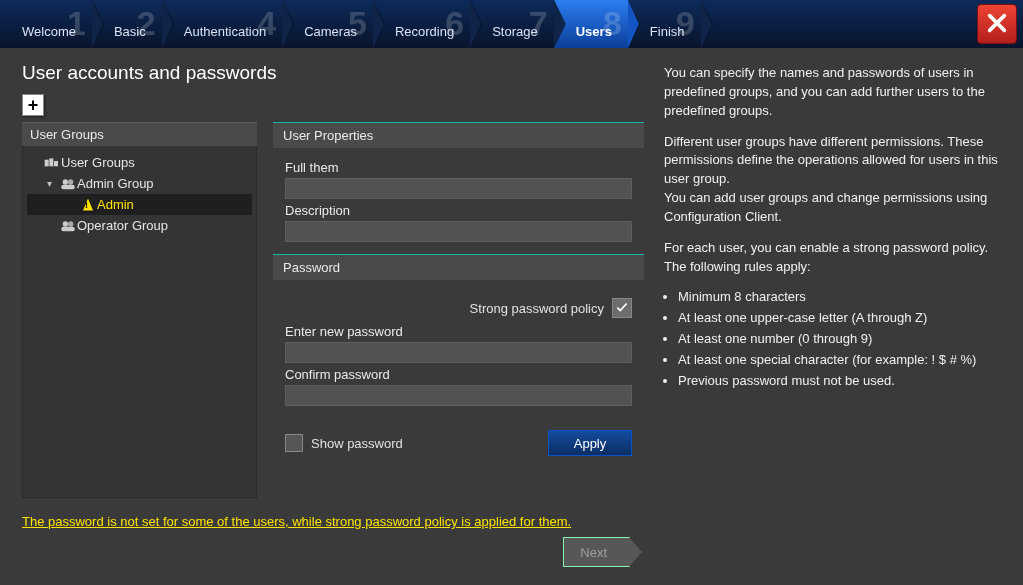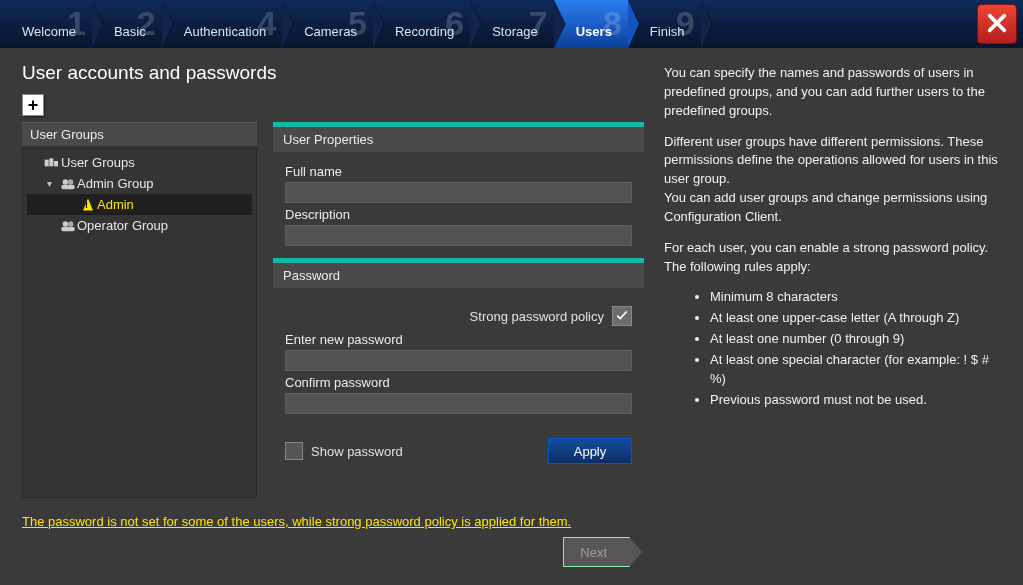--- a/index.html
+++ b/index.html
@@ -17,21 +17,21 @@
   .step.active::after { border-left-color:#1255c2; }
   .step::before { content:""; position:absolute; right:-12px; top:0; width:0; height:0; border-top:24px solid transparent; border-bottom:24px solid transparent; border-left:12px solid rgba(0,0,0,0.5); z-index:2; }
   .close-btn { margin-left:auto; width:40px; height:40px; margin:4px 6px 4px auto; background:linear-gradient(#e43,#b31e1e); border:1px solid #7a1010; border-radius:4px; display:flex; align-items:center; justify-content:center; cursor:pointer; }
   .close-btn svg { width:22px; height:22px; }
 
   
   .content { flex:1; display:flex; background:#3a3a3a; overflow:hidden; }
   .left { flex:1; display:flex; flex-direction:column; padding:14px 14px 10px 22px; }
   .right { width:365px; padding:16px 18px 10px 6px; font-size:13px; line-height:1.45; color:#f0f0f0; }
   .right p { margin-bottom:12px; }
-  .right ul { margin-left:46px; }
+  .right ul { margin-left:14px; }
   .right li { margin-bottom:2px; }
 
   .page-title { font-size:19px; color:#fff; margin-bottom:10px; }
   .add-btn { width:22px; height:22px; background:#fff; color:#000; display:flex; align-items:center; justify-content:center; font-size:18px; font-weight:bold; border:1px solid #888; cursor:pointer; box-shadow:1px 1px 2px rgba(0,0,0,.5); margin-bottom:6px; }
 
   .panels { display:flex; gap:16px; flex:1; overflow:hidden; }
   .tree-col { width:235px; display:flex; flex-direction:column; }
   .prop-col { flex:1; display:flex; flex-direction:column; }
 
   .panel-header { background:#4a4a4a; font-size:13px; color:#eaeaea; padding:4px 8px; border-top:1px solid #5b5b5b; }
@@ -41,21 +41,21 @@
   .tree-node .exp { width:12px; display:inline-block; color:#bbb; font-size:10px; }
   .tree-node .ico { width:18px; display:inline-flex; justify-content:center; }
   .tree-node.depth1 { padding-left:20px; }
   .tree-node.depth2 { padding-left:44px; }
   .tree-node.selected { background:#1f1f1f; }
   .tree-node.selected .lbl2 { color:#ffe400; }
   .warn-ico { width:10px; height:12px; background:#ffe400; clip-path:polygon(50% 0,0 100%,100% 100%); display:inline-block; margin-right:4px; position:relative; }
   .warn-ico::after { content:"!"; position:absolute; left:2px; top:1px; font-size:9px; color:#000; font-weight:bold; }
   .lbl2 { color:#e6e6e6; font-size:13px; }
 
-  .section-hdr { background:#4a4a4a; padding:5px 10px; font-size:13px; color:#eaeaea; border-top:5px solid #14b8a6; }
+  .section-hdr { background:#4a4a4a; padding:5px 10px; font-size:13px; color:#eaeaea; border-top:1px solid #14b8a6; }
   .section-body { padding:8px 12px 12px; background:#3a3a3a; }
   .field-lbl { font-size:13px; color:#eaeaea; margin:4px 0 3px; display:block; }
   .txt { width:100%; height:21px; background:#525252; border:1px solid #5e5e5e; color:#fff; padding:2px 6px; font-size:12px; }
 
   .spp-row { display:flex; justify-content:flex-end; align-items:center; gap:8px; margin:10px 0 6px; }
   .chk { width:20px; height:20px; background:#6c6c6c; border:1px solid #888; display:inline-flex; align-items:center; justify-content:center; cursor:pointer; }
   .chk svg { width:14px; height:14px; }
   .chk.small { width:18px; height:18px; background:#565656; }
 
   .apply-row { display:flex; align-items:center; margin-top:24px; }
@@ -162,21 +162,21 @@
                 </svg>
             </span>
             <span class="lbl2">Operator Group</span>
           </div>
         </div>
       </div>
 
       <div class="prop-col">
         <div class="section-hdr">User Properties</div>
         <div class="section-body">
-          <label class="field-lbl">Full name</label>
+          <label class="field-lbl">Full them</label>
           <input class="txt" value="" style="">
           <label class="field-lbl">Description</label>
           <input class="txt" value="" style="">
         </div>
 
         <div class="section-hdr">Password</div>
         <div class="section-body" style="flex:1;">
           <div class="spp-row">
             <span>Strong password policy</span>
             <span class="chk">

